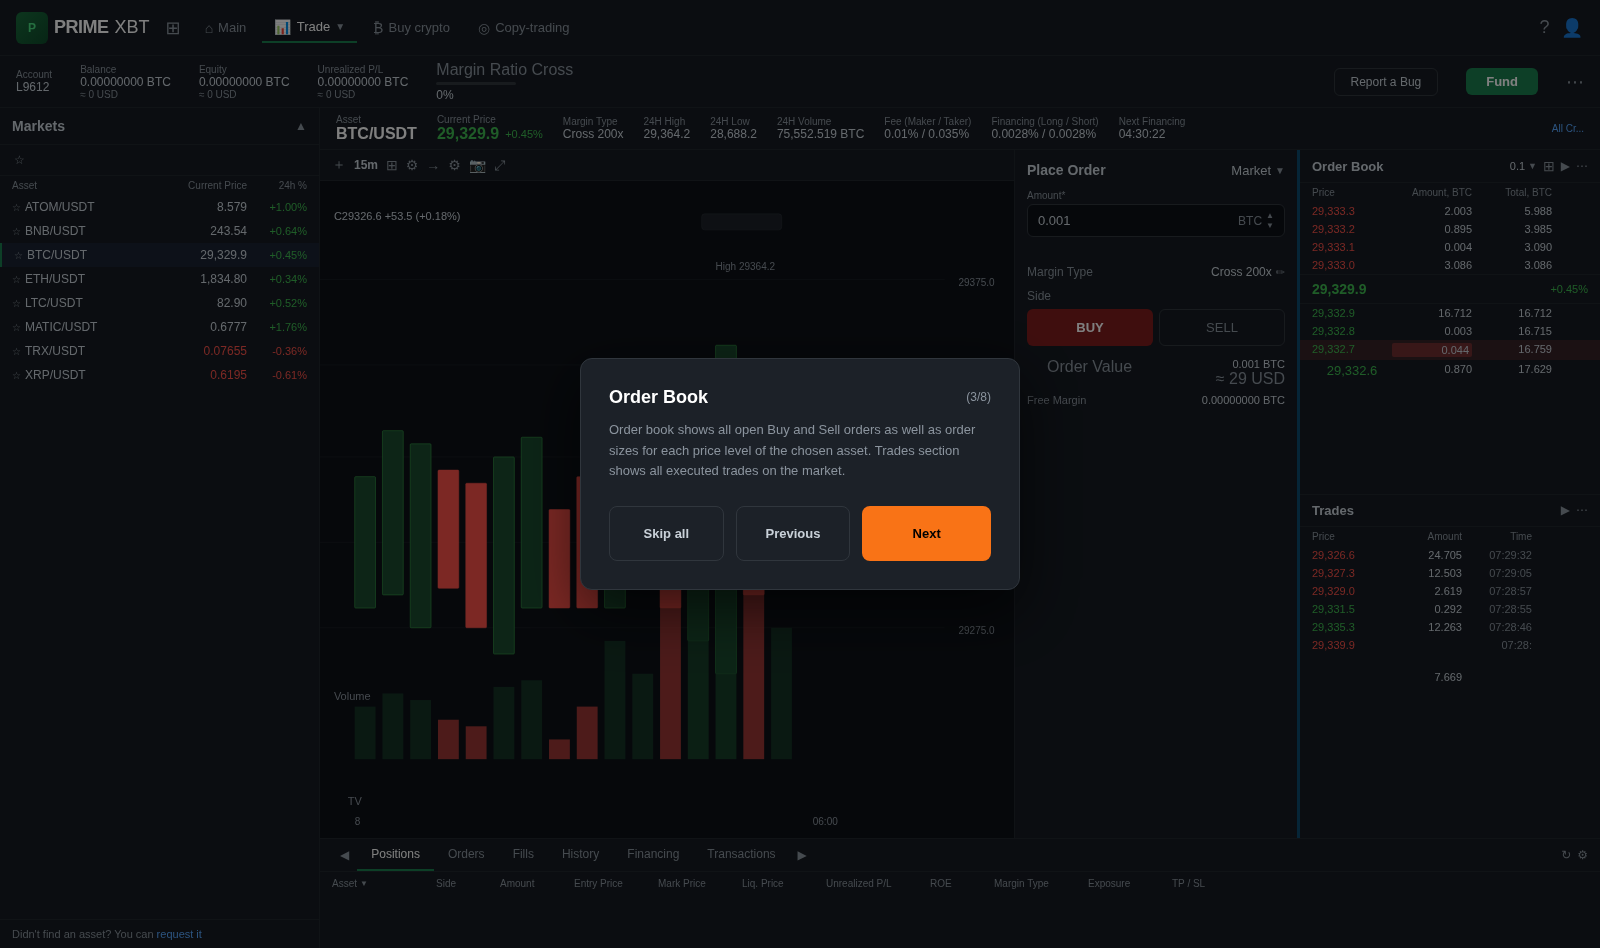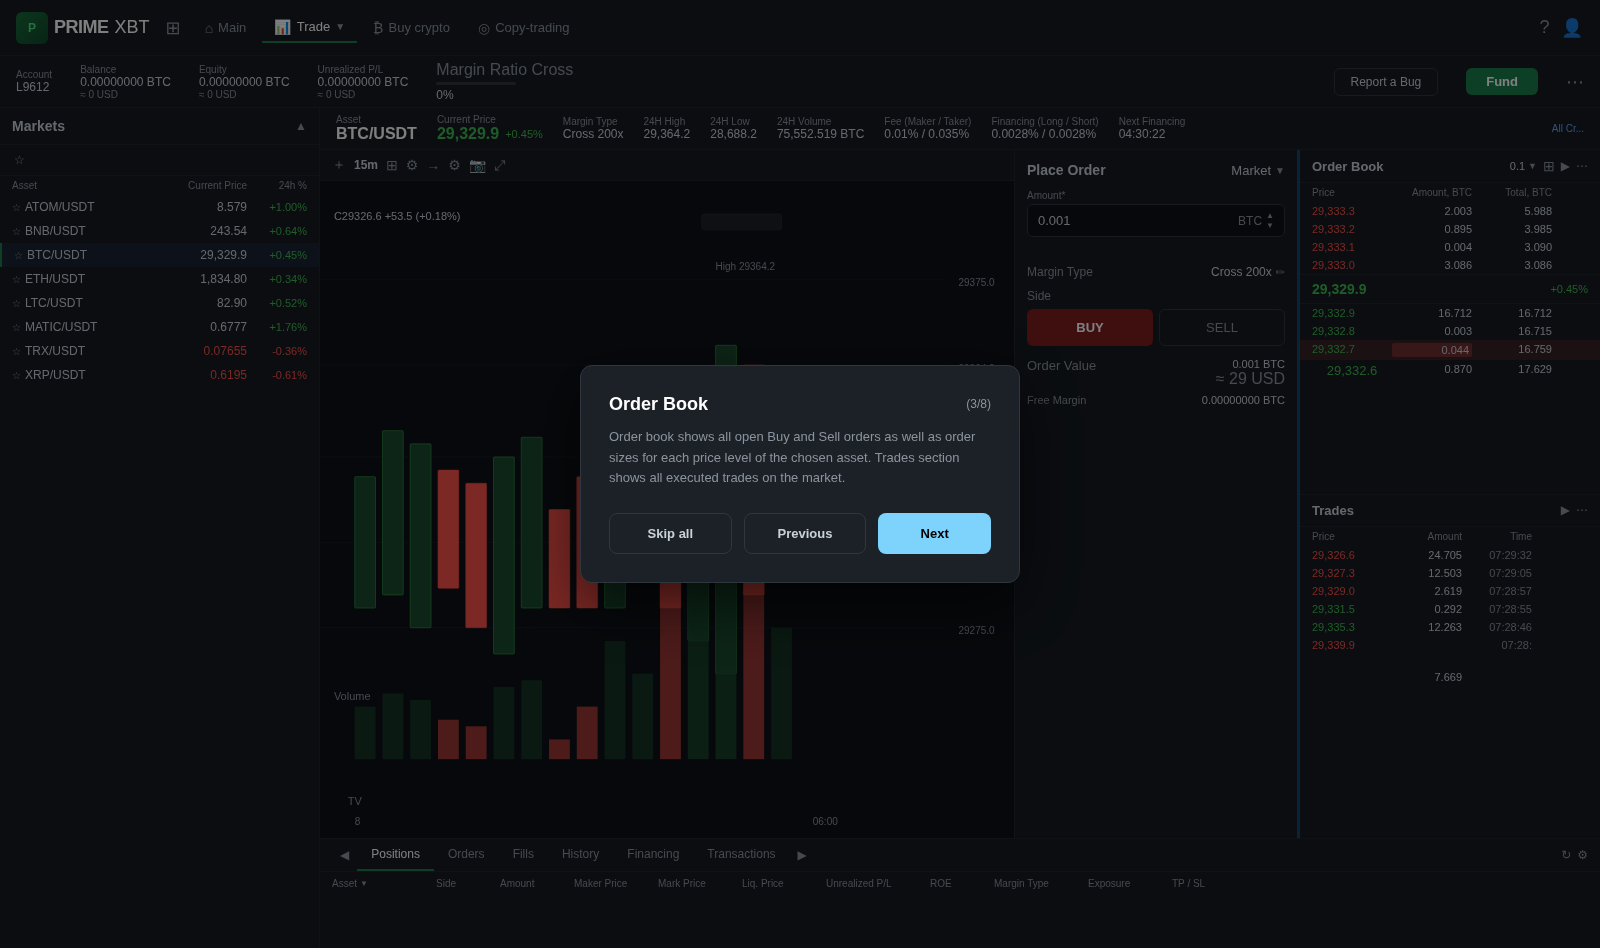--- a/index.html
+++ b/index.html
@@ -125,20 +125,23 @@
         <span style="font-size:12px;color:#c9d1d9;display:flex;align-items:center;gap:4px;"><span style="color:#8b949e;font-size:10px;">☆</span>TRX/USDT</span>
         <span style="font-size:12px;color:#f85149;text-align:right;">0.07655</span>
         <span style="font-size:11px;color:#f85149;text-align:right;">-0.36%</span>
       </div>
 
       <div style="display:grid;grid-template-columns:1fr 80px 60px;padding:5px 12px;align-items:center;cursor:pointer;">
         <span style="font-size:12px;color:#c9d1d9;display:flex;align-items:center;gap:4px;"><span style="color:#8b949e;font-size:10px;">☆</span>XRP/USDT</span>
         <span style="font-size:12px;color:#f85149;text-align:right;">0.6195</span>
         <span style="font-size:11px;color:#f85149;text-align:right;">-0.61%</span>
       </div>
+    </div>
+    <div style="padding:8px 12px;font-size:11px;color:#8b949e;border-top:1px solid #21262d;">
+      <span>Didn't find an asset? You can</span> <a href="#" style="color:#58a6ff;text-decoration:none;">request it</a>
     </div>
   </div>
 
   <div style="flex:1;display:flex;flex-direction:column;overflow:hidden;">
 
     <div style="display:flex;align-items:center;background:#161b22;padding:6px 16px;border-bottom:1px solid #21262d;gap:20px;flex-shrink:0;flex-wrap:wrap;">
       <div style="display:flex;flex-direction:column;">
         <span style="font-size:10px;color:#8b949e;">Asset</span>
         <span style="font-size:16px;font-weight:700;color:#fff;">BTC/USDT</span>
       </div>
@@ -291,21 +294,21 @@
             <span style="font-size:12px;color:#c9d1d9;">Cross 200x</span>
             <span style="color:#8b949e;font-size:11px;">✏</span>
           </div>
         </div>
         <div style="font-size:12px;color:#8b949e;margin-bottom:6px;">Side</div>
         <div style="display:grid;grid-template-columns:1fr 1fr;gap:6px;margin-bottom:12px;">
           <button style="background:#7f1d1d;color:#fff;border:none;padding:10px;border-radius:6px;cursor:pointer;font-weight:700;font-size:13px;">BUY</button>
           <button style="background:transparent;color:#8b949e;border:1px solid #30363d;padding:10px;border-radius:6px;cursor:pointer;font-size:13px;">SELL</button>
         </div>
         <div style="display:flex;justify-content:space-between;margin-bottom:6px;">
-          <span style="color:#8b949e;font-size:13px;">Order Value</span>
+          <span style="color:#8b949e;font-size:16px;margin-left:20px;">Order Value</span>
           <div style="text-align:right;">
             <div style="color:#c9d1d9;font-size:11px;">0.001 BTC</div>
             <div style="color:#8b949e;font-size:16px;">≈ 29 USD</div>
           </div>
         </div>
         <div style="display:flex;justify-content:space-between;">
           <span style="color:#8b949e;font-size:11px;">Free Margin</span>
           <span style="color:#c9d1d9;font-size:11px;">0.00000000 BTC</span>
         </div>
       </div>
@@ -443,21 +446,21 @@
         <div style="padding:8px 14px;font-size:12px;color:#8b949e;cursor:pointer;border-bottom:2px solid transparent;">Transactions</div>
         <span style="color:#8b949e;cursor:pointer;padding:4px 8px;">▶</span>
         <div style="flex:1;"></div>
         <span style="color:#8b949e;cursor:pointer;font-size:12px;margin-right:6px;">↻</span>
         <span style="color:#8b949e;cursor:pointer;font-size:12px;">⚙</span>
       </div>
       <div style="display:grid;grid-template-columns:100px 60px 70px 80px 80px 80px 100px 60px 90px 80px 80px;padding:6px 12px;font-size:10px;color:#8b949e;gap:4px;">
         <span style="display:flex;align-items:center;gap:3px;">Asset <span style="font-size:8px;">▼</span></span>
         <span>Side</span>
         <span>Amount</span>
-        <span>Maker Price</span>
+        <span>Entry Price</span>
         <span>Mark Price</span>
         <span>Liq. Price</span>
         <span>Unrealized P/L</span>
         <span>ROE</span>
         <span>Margin Type</span>
         <span>Exposure</span>
         <span>TP / SL</span>
       </div>
     </div>
 
@@ -467,16 +470,16 @@
 <div style="position:fixed;top:0;left:0;width:100%;height:100%;background:rgba(0,0,0,0.5);z-index:1000;display:flex;align-items:center;justify-content:center;">
   <div style="background:#1c2128;border-radius:12px;padding:28px;width:440px;box-shadow:0 20px 60px rgba(0,0,0,0.6);border:1px solid #30363d;">
     <div style="display:flex;align-items:center;justify-content:space-between;margin-bottom:12px;">
       <span style="font-size:18px;font-weight:700;color:#fff;">Order Book</span>
       <span style="font-size:12px;color:#8b949e;">(3/8)</span>
     </div>
     <div style="font-size:13px;color:#8b949e;line-height:1.6;margin-bottom:24px;">Order book shows all open Buy and Sell orders as well as order sizes for each price level of the chosen asset. Trades section shows all executed trades on the market.</div>
     <div style="display:flex;gap:12px;">
       <button style="flex:1;background:transparent;border:1px solid #30363d;color:#c9d1d9;padding:12px;border-radius:8px;cursor:pointer;font-size:13px;font-weight:600;">Skip all</button>
       <button style="flex:1;background:transparent;border:1px solid #30363d;color:#c9d1d9;padding:12px;border-radius:8px;cursor:pointer;font-size:13px;font-weight:600;">Previous</button>
-      <button style="flex:1;background:#7dd3fc;color:#000;border:none;padding:8px;border-radius:8px;cursor:pointer;font-size:13px;font-weight:700;">Next</button>
+      <button style="flex:1;background:#f97316;color:#000;border:none;padding:20px;border-radius:8px;cursor:pointer;font-size:13px;font-weight:700;">Next</button>
     </div>
   </div>
 </div>
 
 </body></html>

